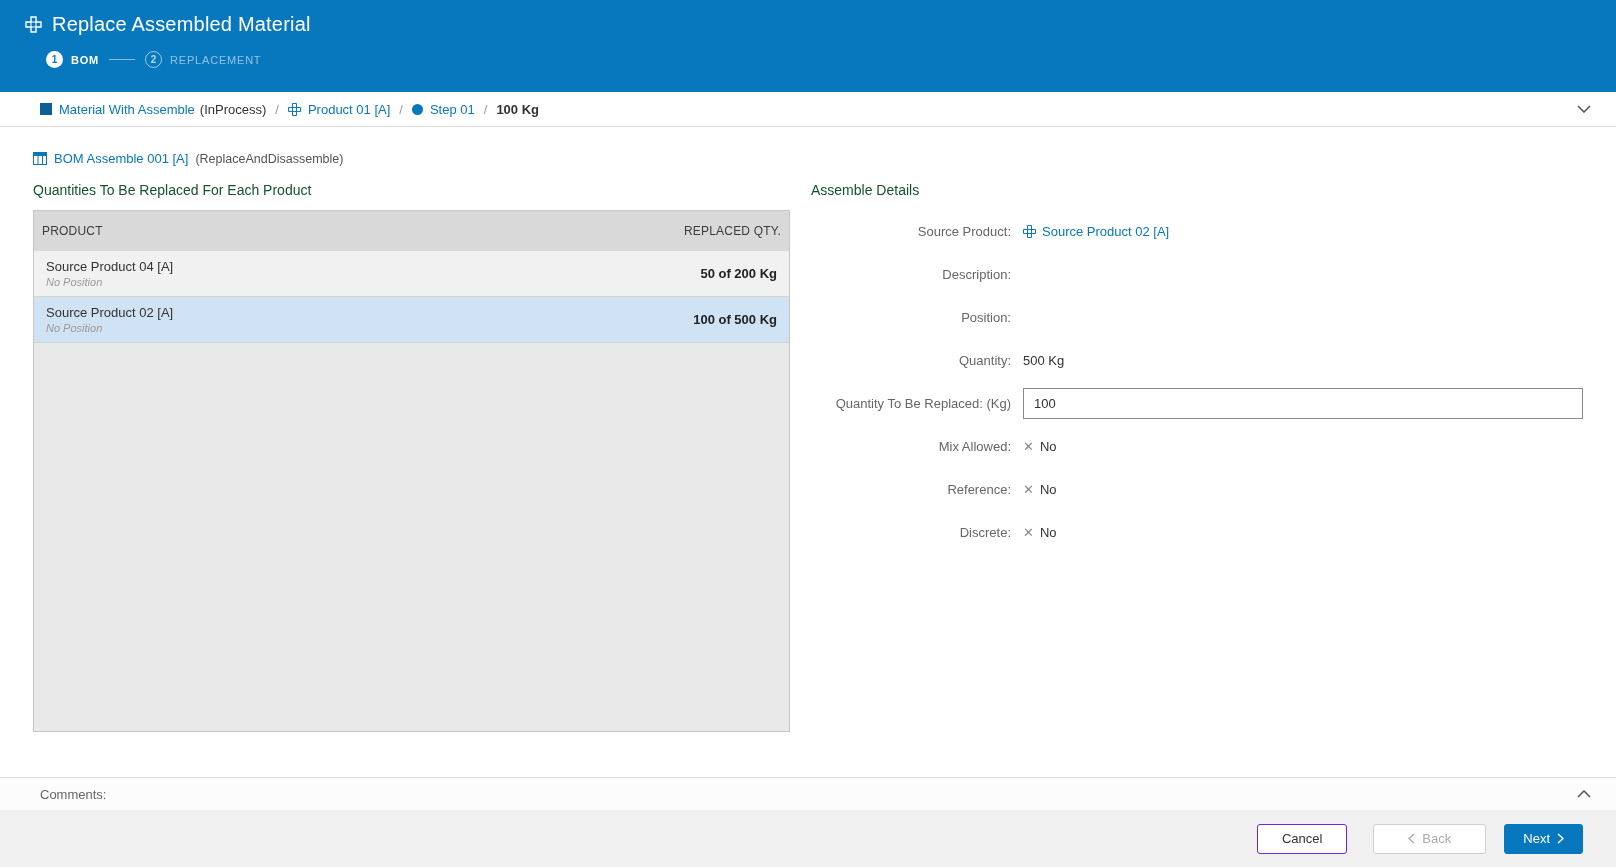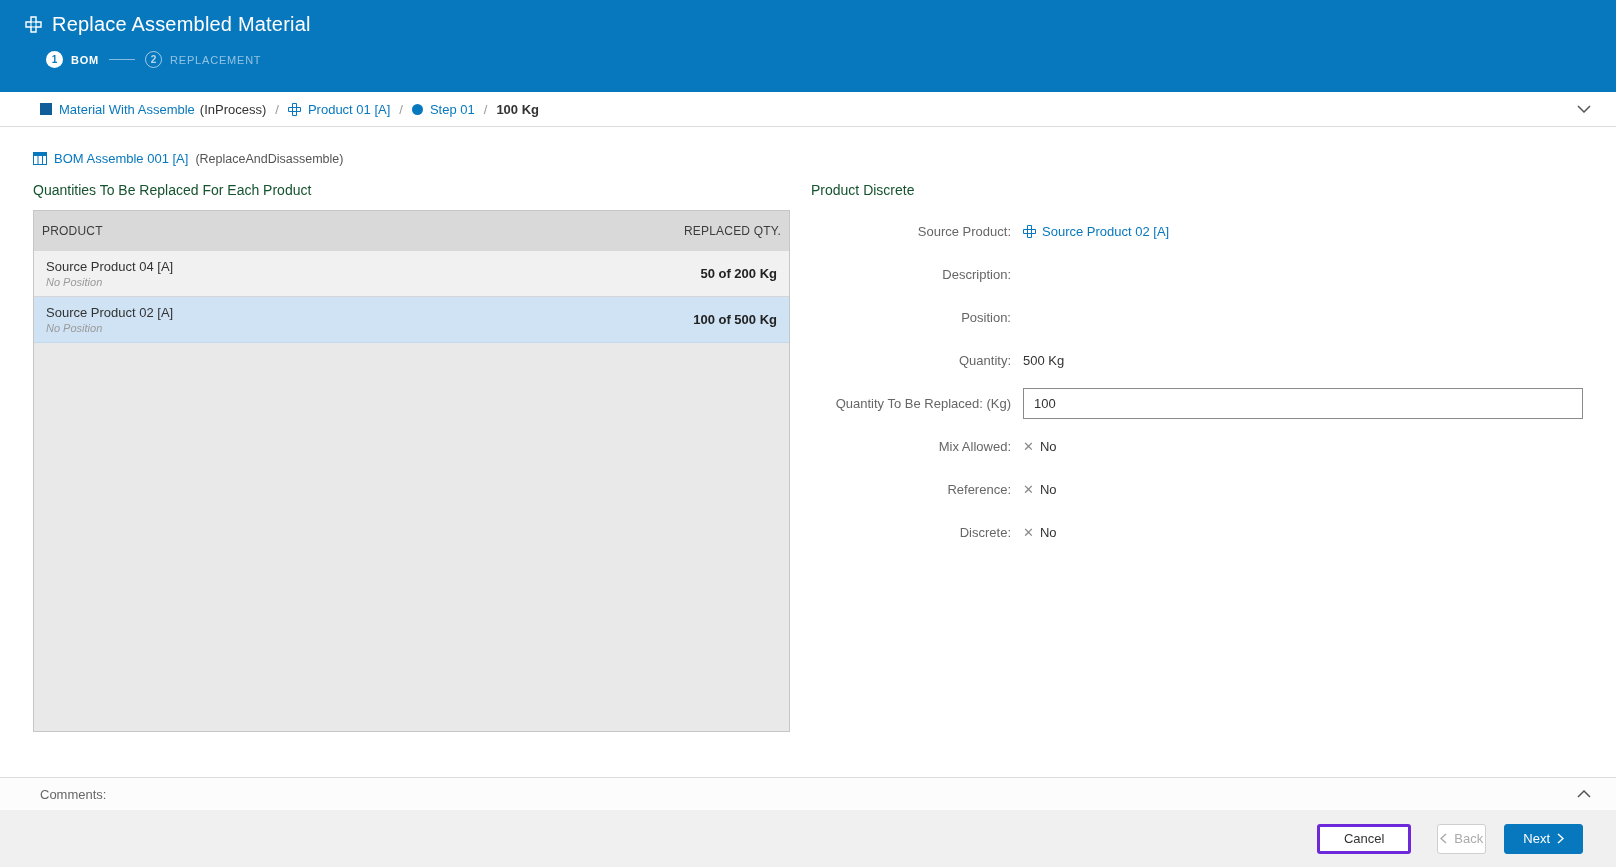--- a/index.html
+++ b/index.html
@@ -60,22 +60,22 @@
   .field-value .crumb-icon { margin-right:6px; }
   .cross { color:#8a8a8a; font-size:13px; margin-right:6px; }
   .qty-input { width:100%; height:31px; border:1px solid #8a8a8a; background:#fff; font-size:13px; padding:0 10px; color:#333; font-family:"Liberation Sans",sans-serif; }
 
   
   .comments-bar { height:33px; flex:none; background:#fcfcfc; border-top:1px solid #dcdcdc; display:flex; align-items:center; padding:0 22px 0 40px; font-size:13px; color:#666; cursor:pointer; }
 
   
   .footer { height:57px; flex:none; background:#f0f0f0; display:flex; align-items:center; justify-content:flex-end; padding-right:33px; }
   .btn { height:30px; padding:0 24px; font-size:13px; border-radius:3px; display:inline-flex; align-items:center; gap:7px; cursor:pointer; font-family:"Liberation Sans",sans-serif; }
-  .btn-cancel { background:#fff; border:3px solid #6d28d9; color:#333; margin-right:26px; }
-  .btn-back { background:#fff; border:1px solid #cfcfcf; color:#ababab; cursor:default; margin-right:18px; padding:0 2px; }
+  .btn-cancel { background:#fff; border:1px solid #6d28d9; color:#333; margin-right:26px; }
+  .btn-back { background:#fff; border:1px solid #cfcfcf; color:#ababab; cursor:default; margin-right:18px; padding:0 34px; }
   .btn-next { background:#0878be; border:1px solid #0878be; color:#fff; padding:0 18px; }
   .icon { display:inline-flex; align-items:center; }
 </style>
 </head>
 <body>
 
 <div class="page">
 
   <header class="app-header">
     <div class="title-row">
@@ -157,21 +157,21 @@
             <div class="row-left">
               <div class="row-product">Source Product 02 [A]</div>
               <div class="row-pos">No Position</div>
             </div>
             <div class="row-qty">100 of 500 Kg</div>
           </div>
         </div>
       </section>
 
       <section class="details-panel">
-        <h2 class="panel-title">Product Discrete</h2>
+        <h2 class="panel-title">Assemble Details</h2>
         <div class="fields">
 
           <div class="field-row">
             <span class="field-label">Source Product:</span>
             <span class="field-value">
               <span class="crumb-icon">
                 <svg width="13" height="13" viewBox="0 0 13 13">
                     <path d="M4.5.5h4v4h4v4h-4v4h-4v-4h-4v-4h4z" fill="none" stroke="#0878be"></path>
                     <rect x="4.5" y="4.5" width="4" height="4" fill="none" stroke="#0878be"></rect>
                   </svg>

